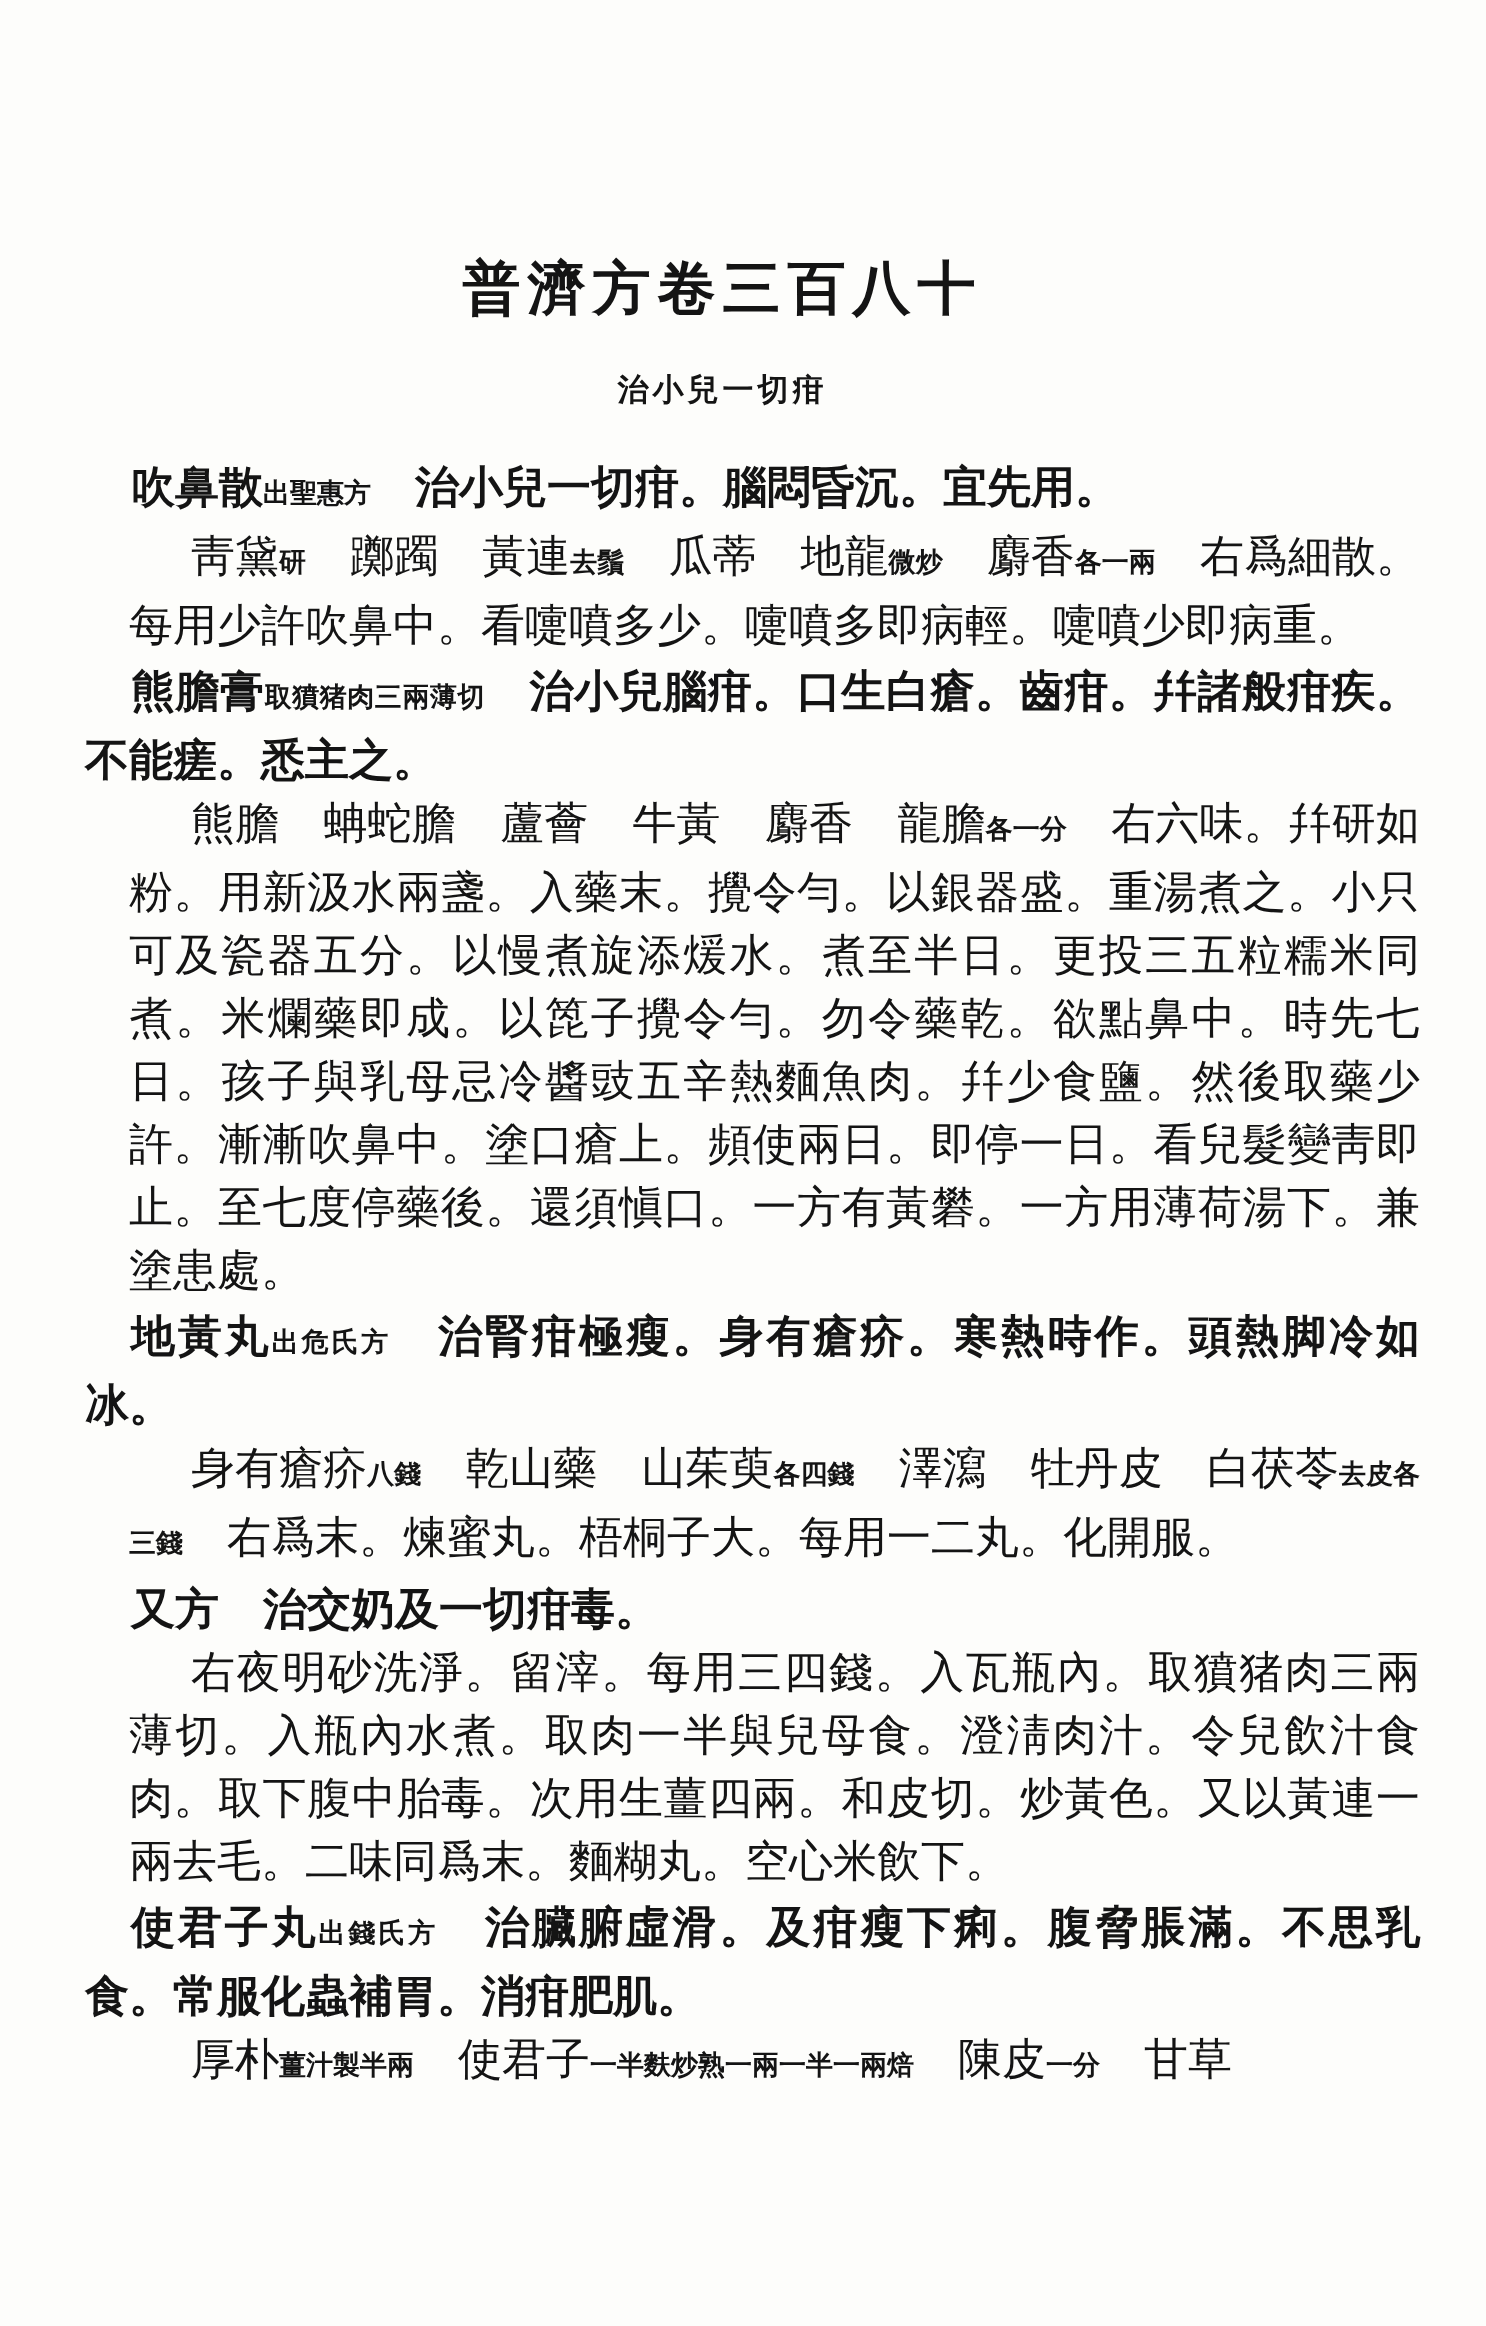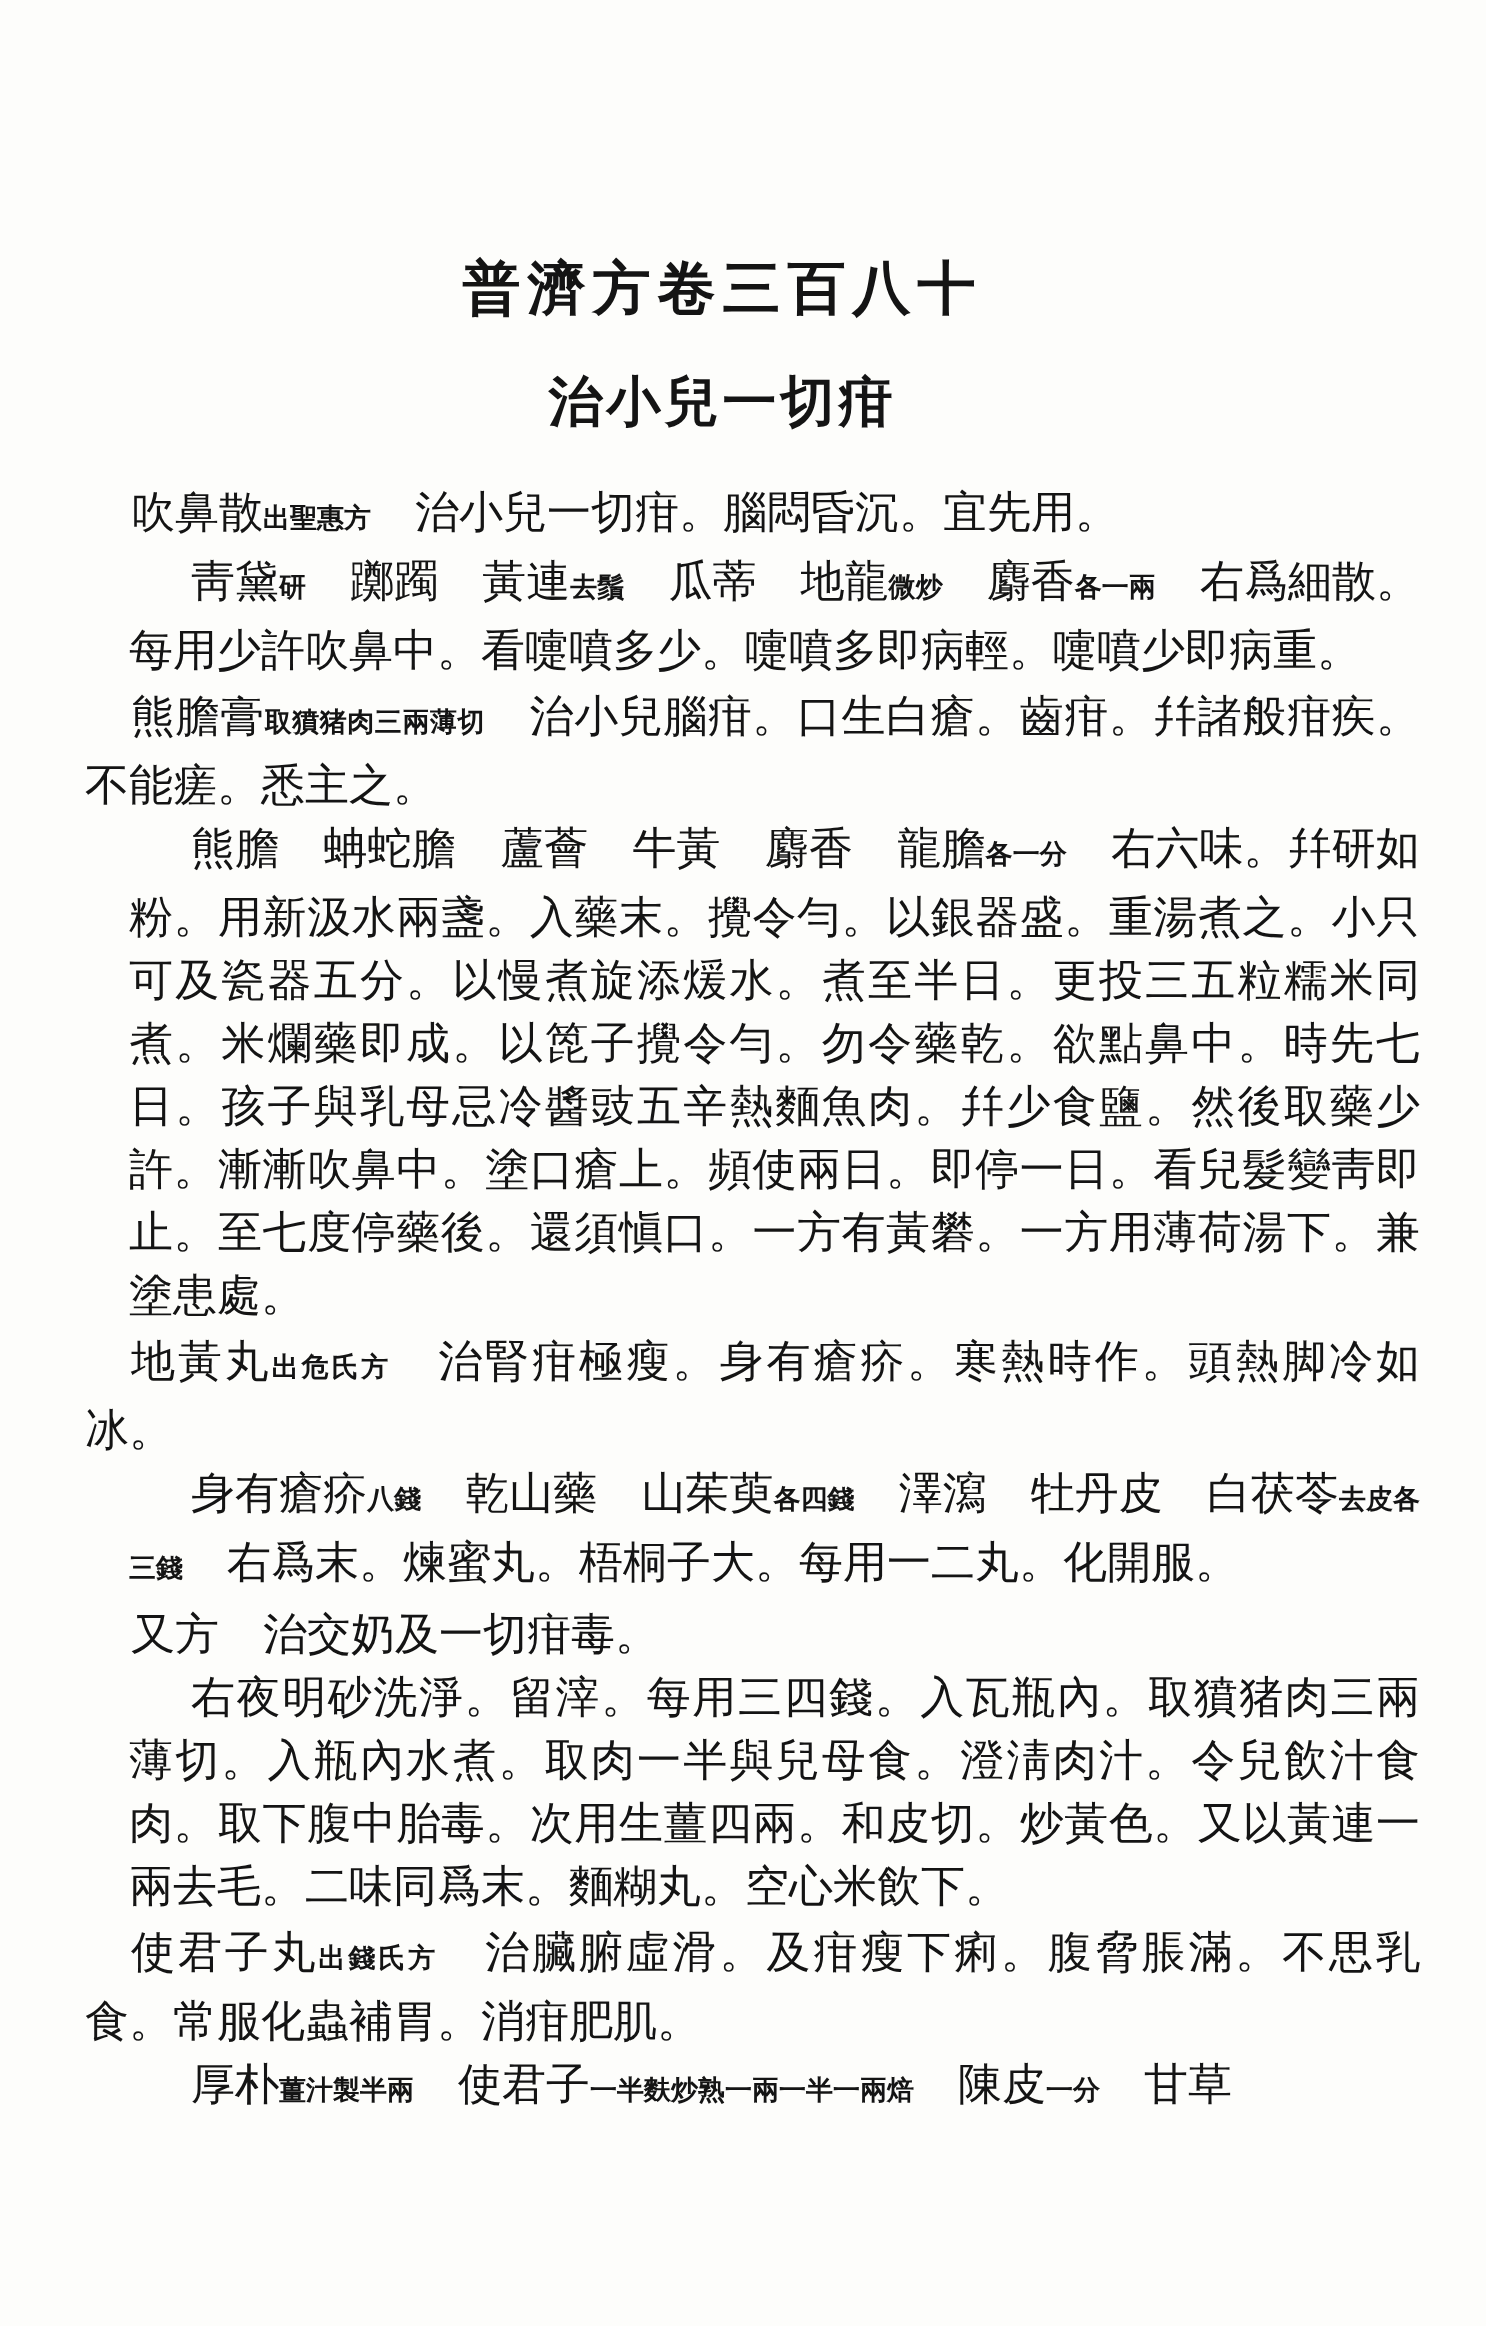--- a/index.html
+++ b/index.html
@@ -30,40 +30,40 @@
   }
   .sect-title {
     margin: 56px 0 0 0;
     font-size: 49px;
     font-weight: 600;
     letter-spacing: 5px;
     line-height: 1.05;
   }
   .subsect-title {
     margin: 54px 0 0 0;
-    font-size: 54px;
+    font-size: 31px;
     font-weight: 600;
     letter-spacing: 4px;
     line-height: 1.05;
   }
   .page-body {
     margin-top: 50px;
   }
   p.entry {
     margin: 0;
     font-size: 44px;
     line-height: 63px;
     text-align: justify;
     text-justify: inter-ideograph;
     letter-spacing: 0px;
   }
   p.formula-title { text-indent: 46px; margin-top: 3px; }
   p.formula-body  { text-indent: 62px; margin-left: 44px; }
   .seg-b {
-    font-weight: 400;
+    font-weight: 700;
     font-family: "DejaVu Sans", "Liberation Sans", sans-serif;
   }
   .seg-n { font-weight: 400; }
   .seg-sm {
     font-size: 27px;
     font-weight: 700;
     letter-spacing: 0;
   }
   p.formula-title .seg-sm {
     font-family: "DejaVu Sans", "Liberation Sans", sans-serif;

